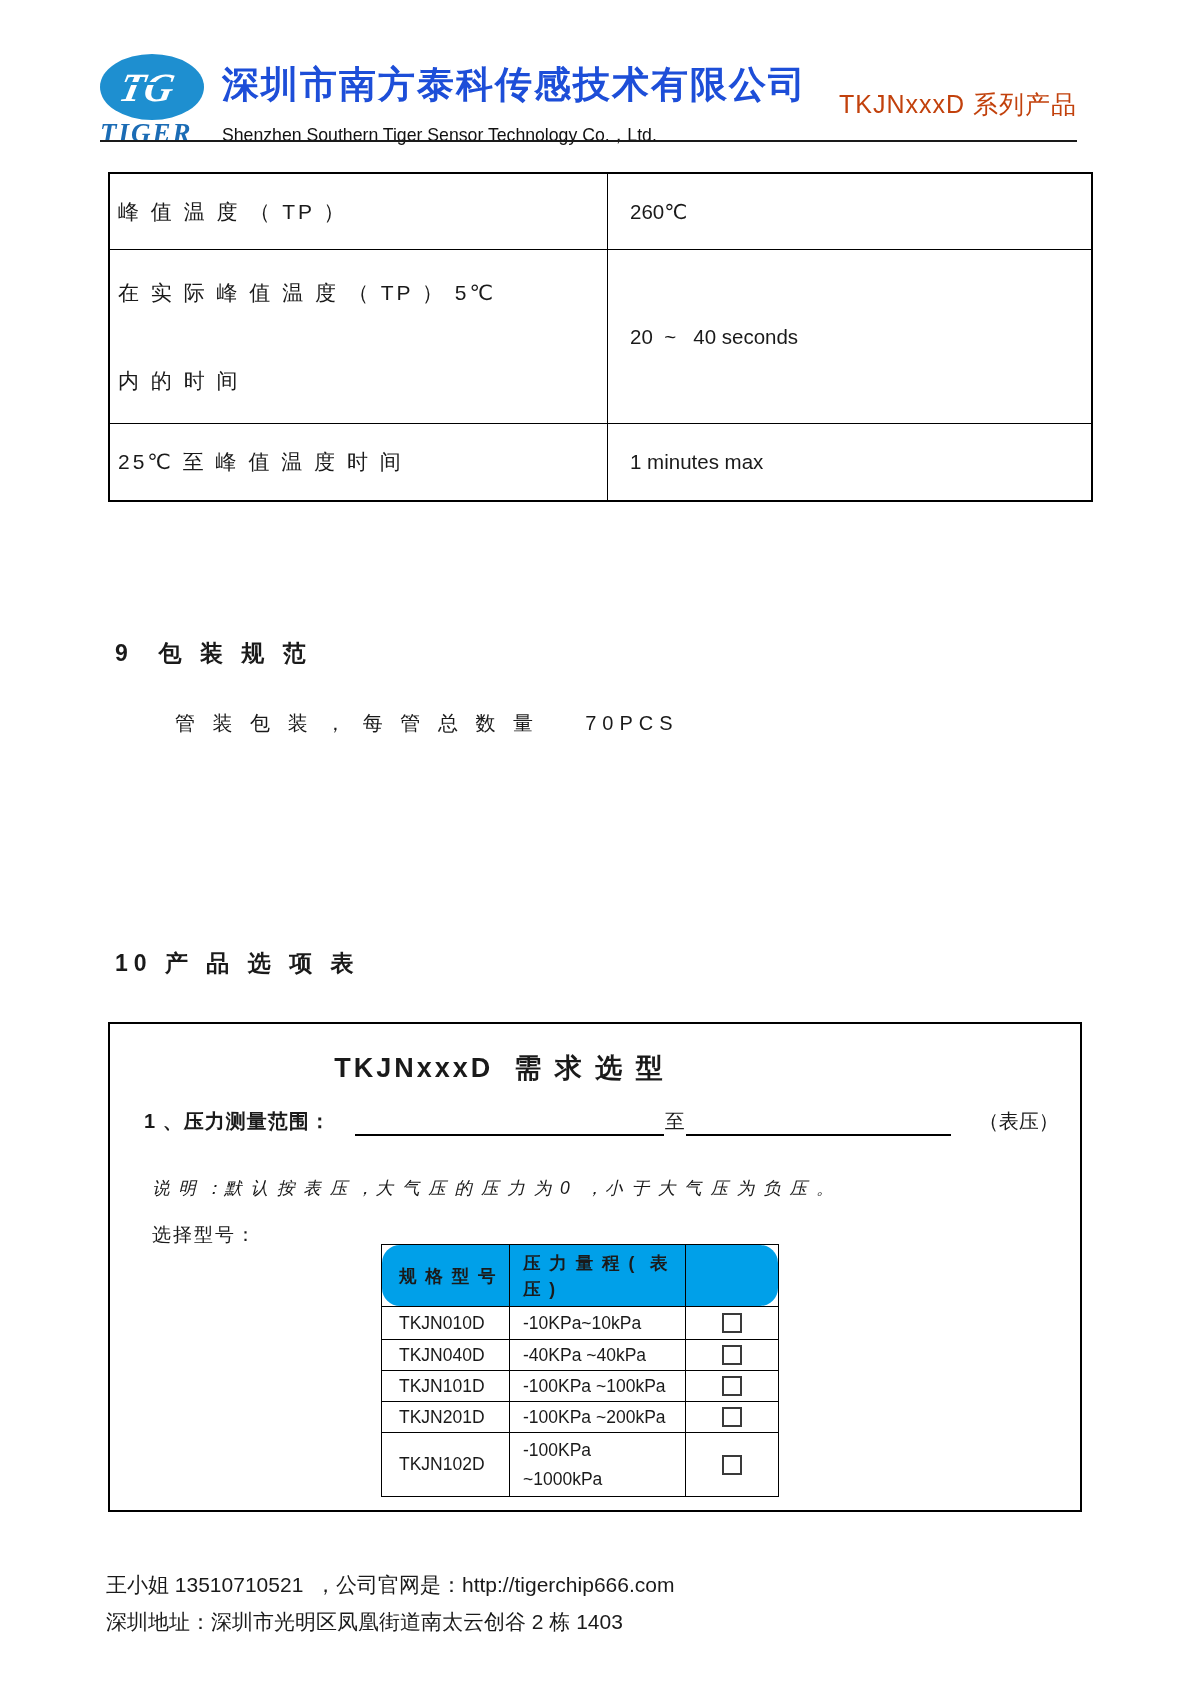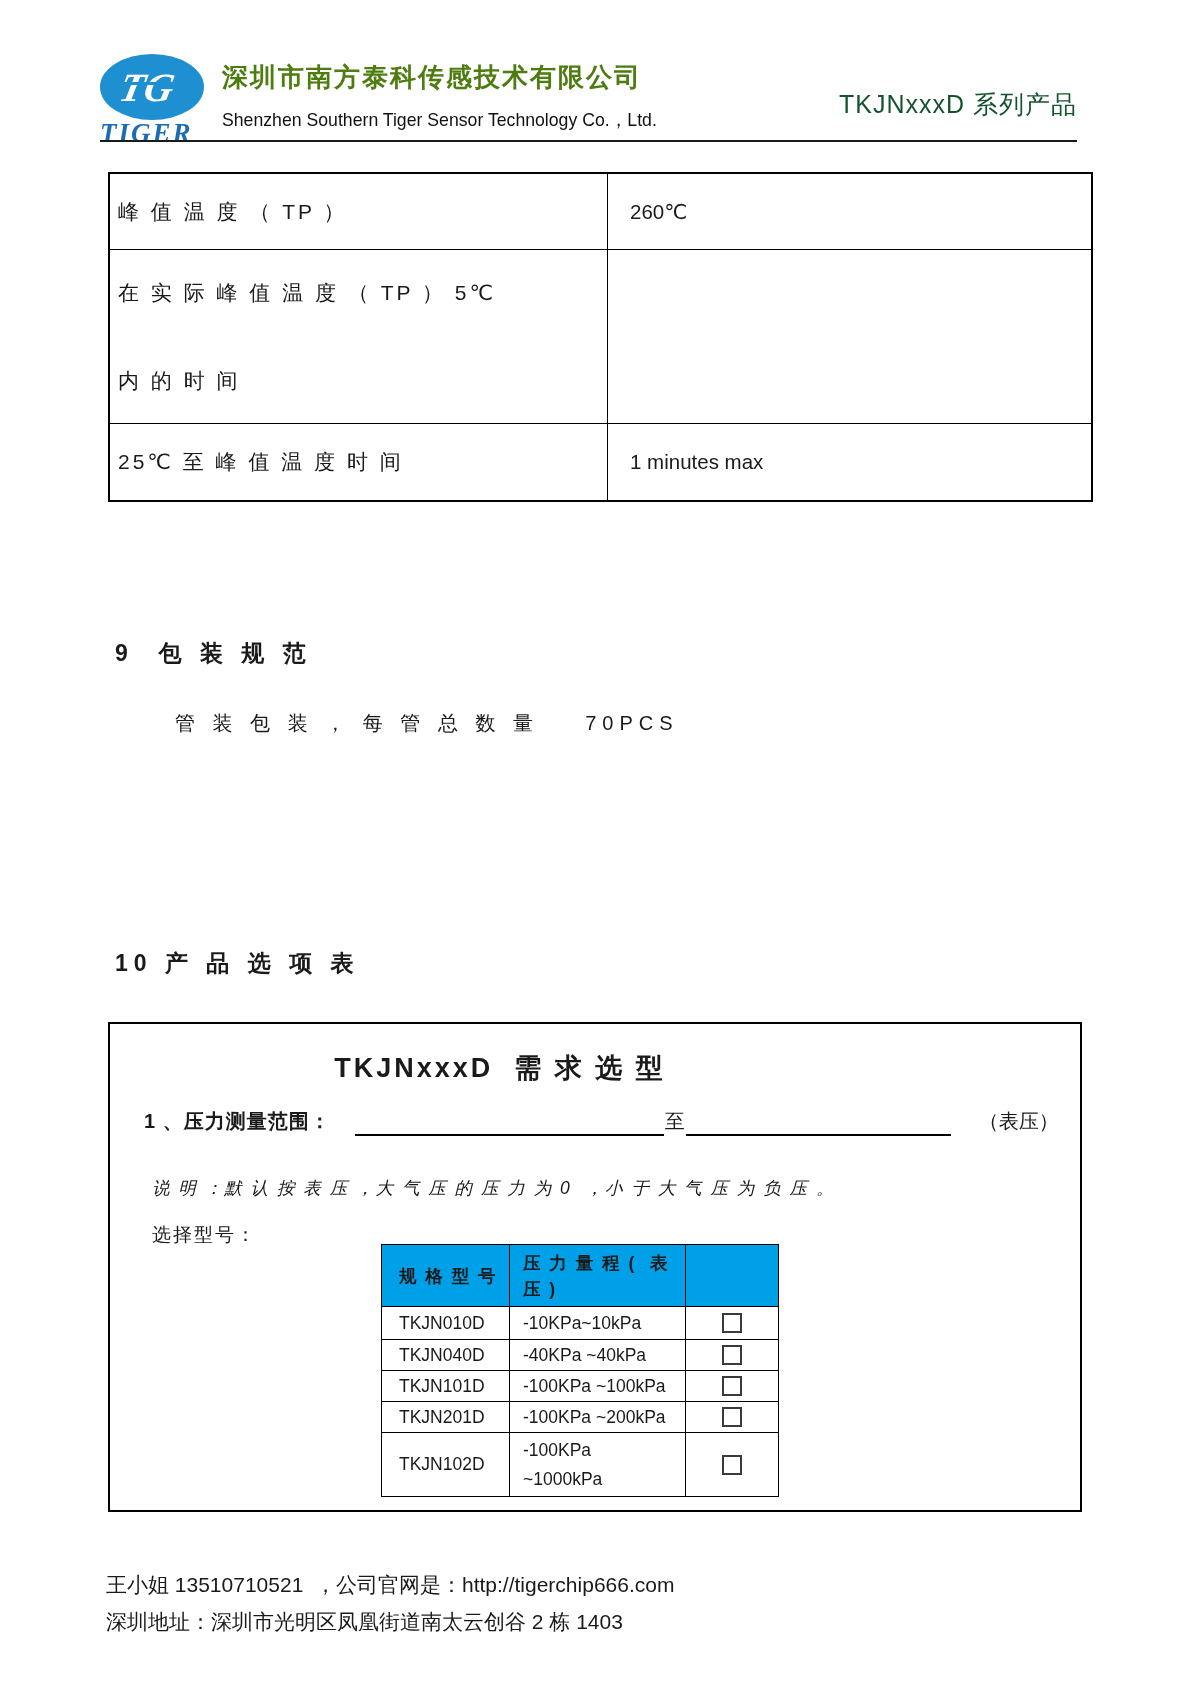--- a/index.html
+++ b/index.html
@@ -10,23 +10,23 @@
     font-family:"Liberation Sans","DejaVu Sans",sans-serif;
     color:#1a1a1a;
     margin:0 auto;
     overflow:hidden;
   }
   [data-bind]{white-space:pre-wrap;}
 
   
   .logo{position:absolute;left:98px;top:52px;width:120px;height:96px;}
   .company-block{position:absolute;left:222px;top:60px;}
-  .company-cn{font-size:26px;font-weight:bold;letter-spacing:2px;color:#4d7c0f;}
+  .company-cn{font-size:37px;font-weight:bold;letter-spacing:2px;color:#1d4ed8;}
   .company-en{margin-top:12px;font-size:19px;color:#111;transform:scaleX(.93);transform-origin:left;white-space:nowrap;}
-  .series{position:absolute;top:88px;right:113px;font-size:25px;color:#14532d;letter-spacing:1px;}
+  .series{position:absolute;top:88px;right:113px;font-size:25px;color:#c2410c;letter-spacing:1px;}
   .header-rule{position:absolute;left:100px;top:140px;width:977px;height:2px;background:#1a1a1a;}
 
   
   .spec-table{position:absolute;left:108px;top:172px;width:985px;border:2px solid #000;box-sizing:border-box;}
   .spec-row{display:flex;border-top:1px solid #000;}
   .spec-row:first-child{border-top:none;}
   .spec-label{flex:0 0 498px;border-right:1px solid #000;display:flex;align-items:center;
               padding-left:8px;font-size:21px;letter-spacing:3px;line-height:44px;box-sizing:border-box;}
   .spec-value{flex:1;display:flex;align-items:center;padding-left:22px;font-size:20.5px;}
   .h75{height:75px;} .h173{height:173px;} .h76{height:76px;}
@@ -46,21 +46,21 @@
   .blank1{width:309px;margin-left:24px;}
   .blank2{width:265px;}
   .zhi{font-size:20px;margin:0 1px;}
   .gauge{font-size:20px;margin-left:28px;}
   .note-line{position:absolute;left:42px;top:152px;font-style:italic;font-size:17.5px;letter-spacing:2px;}
   .choose-line{position:absolute;left:42px;top:198px;font-size:19px;letter-spacing:2px;}
 
   
   .model-table{position:absolute;left:271px;top:220px;width:398px;border:1px solid #000;box-sizing:border-box;}
   .mt-row{display:flex;border-top:1px solid #000;box-sizing:border-box;}
-  .mt-row:first-child{border-top:none;}
+  .mt-row:first-child{border-top:none;border-radius:18px;}
   .mt-c1{flex:0 0 128px;border-right:1px solid #000;box-sizing:border-box;display:flex;align-items:center;padding-left:17px;font-size:17.5px;}
   .mt-c2{flex:0 0 176px;border-right:1px solid #000;box-sizing:border-box;display:flex;align-items:center;padding-left:13px;font-size:17.5px;line-height:29px;}
   .mt-c3{flex:1;display:flex;align-items:center;justify-content:center;}
   .mt-header{background:#00a0e9;height:61px;}
   .mt-header .mt-c1,.mt-header .mt-c2{font-weight:bold;letter-spacing:2px;line-height:26px;}
   .rh33{height:33px;} .rh31{height:31px;justify-content:center;} .rh64{height:64px;}
   .checkbox{width:16px;height:16px;border:2px solid #3a3a3a;background:#fff;display:inline-block;}
 
   
   .footer{position:absolute;left:106px;top:1566px;font-size:21px;line-height:37px;color:#1a1a1a;}
@@ -89,20 +89,21 @@
 
   <div class="spec-table">
     <div class="spec-row h75">
       <div class="spec-label" data-bind="spec_table.rows.0.label">峰 值 温 度 （ TP ）</div>
       <div class="spec-value" data-bind="spec_table.rows.0.value">260℃</div>
     </div>
     <div class="spec-row h173">
       <div class="spec-label" data-bind="spec_table.rows.1.label">在 实 际 峰 值 温 度 （ TP ） 5℃
 
 内 的 时 间</div>
+      <div class="spec-value" data-bind="spec_table.rows.1.value">20  ~   40 seconds</div>
     </div>
     <div class="spec-row h76">
       <div class="spec-label" data-bind="spec_table.rows.3.label">25℃ 至 峰 值 温 度 时 间</div>
       <div class="spec-value" data-bind="spec_table.rows.3.value">1 minutes max</div>
     </div>
   </div>
 
   <div class="sec9-heading" data-bind="section9.heading">9  包 装 规 范</div>
   <div class="sec9-body" data-bind="section9.body">管 装 包 装 ， 每 管 总 数 量    70PCS</div>
 

